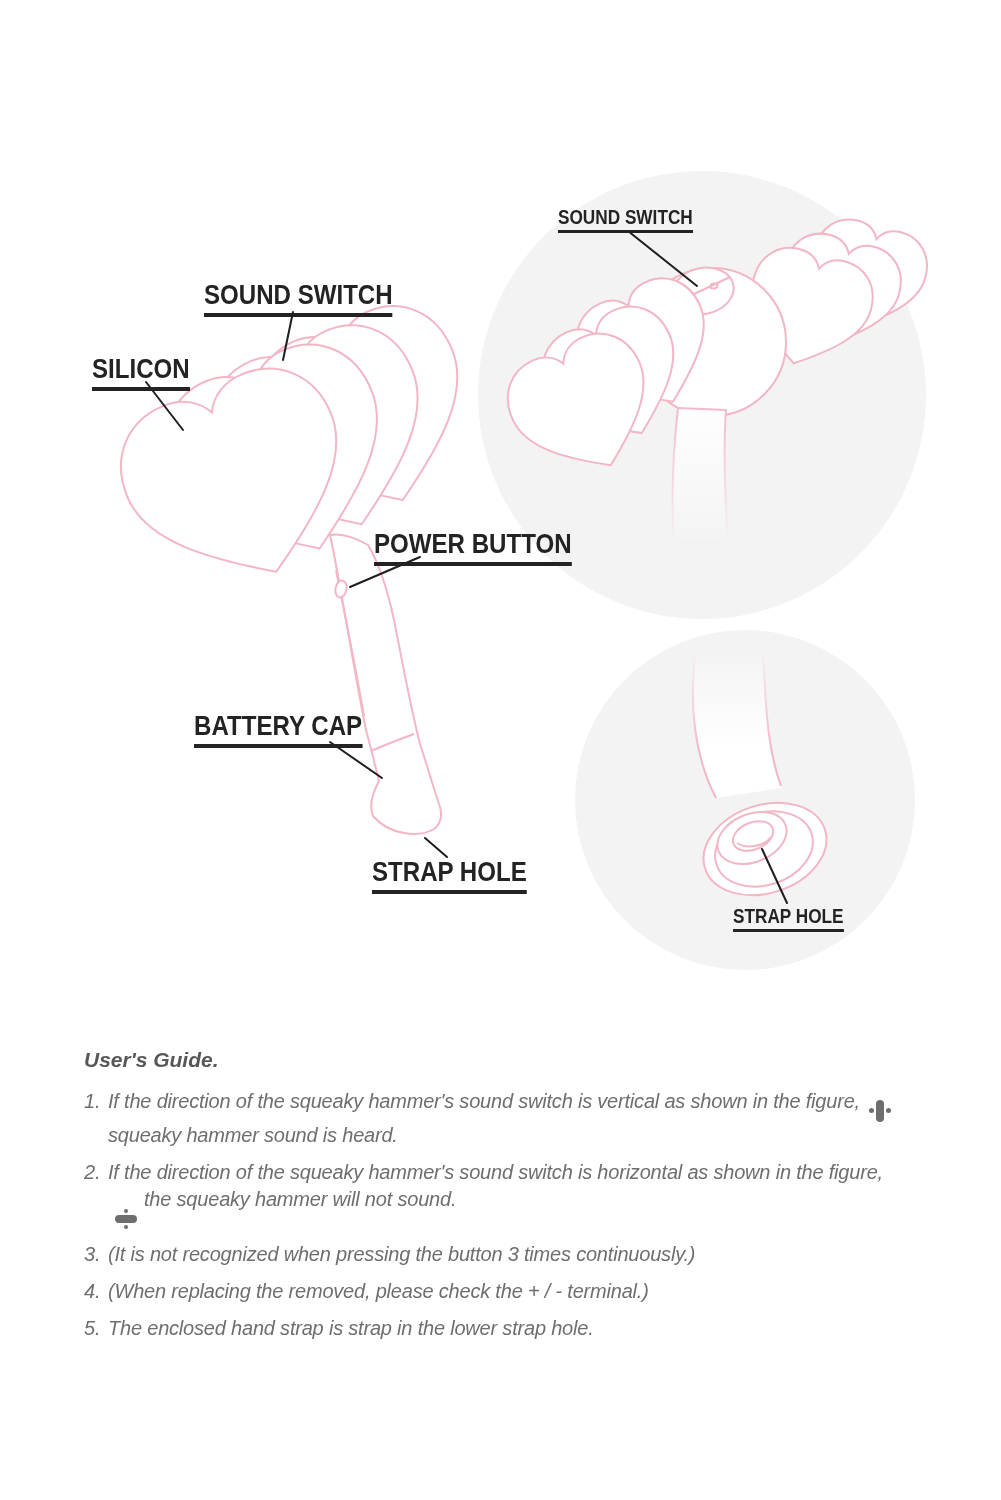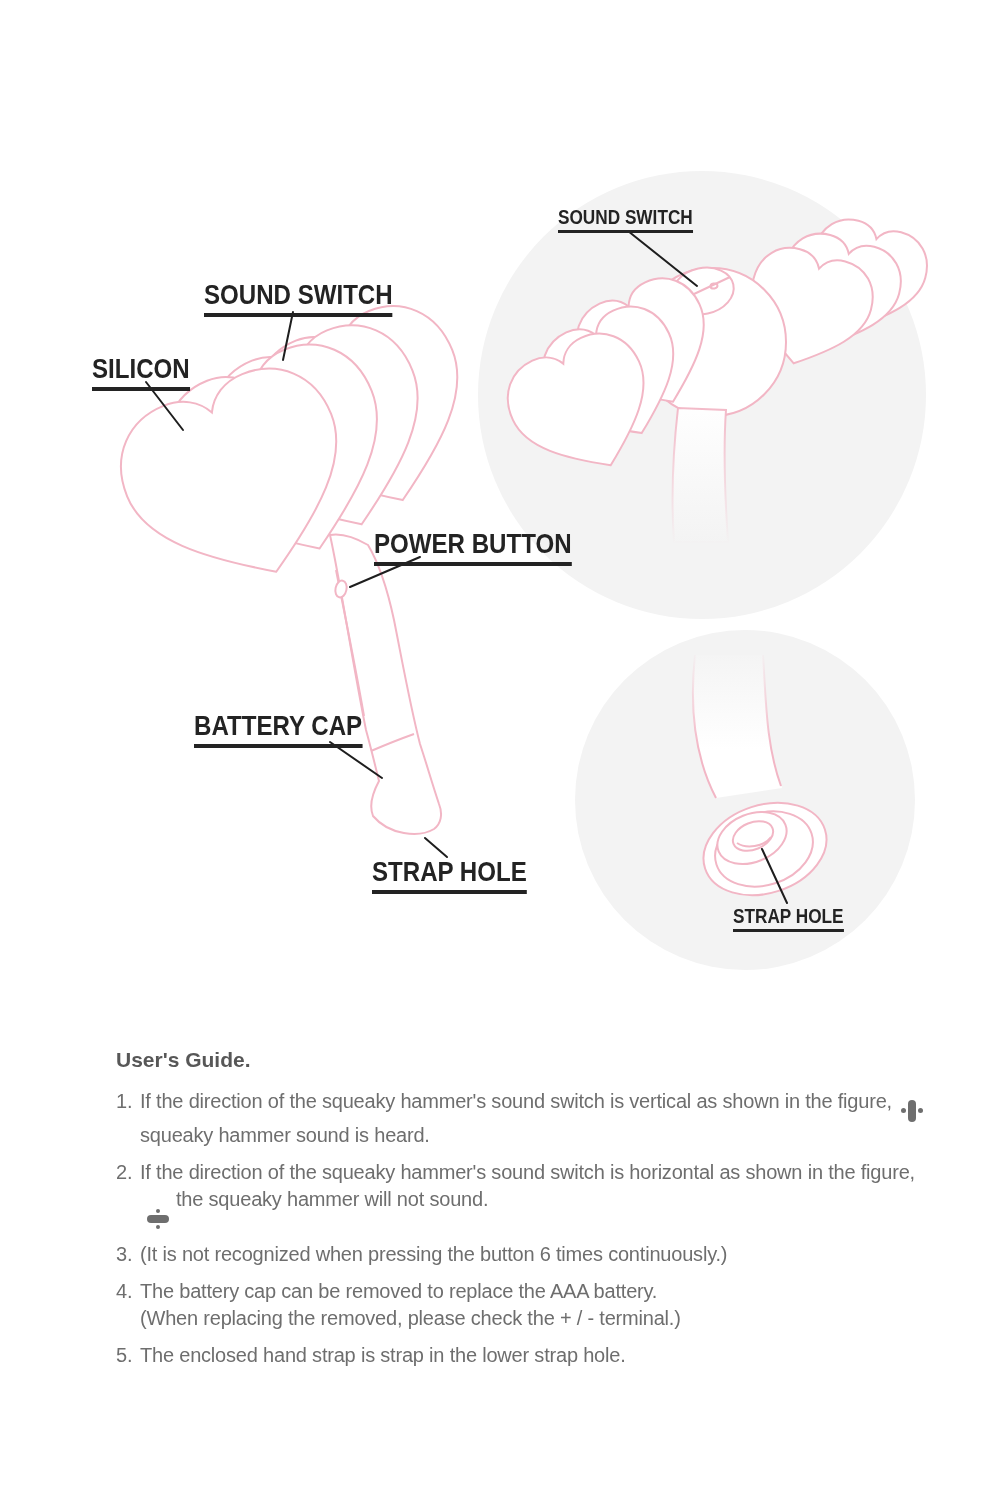--- a/index.html
+++ b/index.html
@@ -9,21 +9,21 @@
   }
   #art{position:absolute;left:0;top:0;}
   
   .lbl{
     position:absolute;font-weight:bold;color:#232323;white-space:nowrap;
     line-height:1;transform:scaleX(.86);transform-origin:0 0;letter-spacing:0;
   }
   .lbl-main{font-size:28px;border-bottom:4px solid #232323;padding-bottom:4px;}
   .lbl-sm{font-size:20px;border-bottom:3px solid #232323;padding-bottom:3px;}
   
-  .guide{position:absolute;left:116px;top:1048px;width:834px;}
+  .guide{position:absolute;left:84px;top:1048px;width:834px;font-style:italic;}
   .guide-title{font-size:21px;font-weight:bold;color:#575757;margin-bottom:16px;}
   .guide-item{display:flex;margin-bottom:10px;color:#6e6e6e;font-size:20px;line-height:27px;letter-spacing:-0.2px;}
   .guide-item .num{flex:0 0 24px;}
   .guide-item .body{flex:1;}
   
   .sw-icon{display:inline-flex;align-items:center;margin:0 7px;}
   .sw-v{flex-direction:row;vertical-align:-5px;}
   .sw-h{flex-direction:column;vertical-align:-7px;}
   .sw-dot{width:5px;height:5px;border-radius:50%;background:#6e6e6e;margin:2px;}
   .sw-h .sw-dot{width:4px;height:4px;}
@@ -148,27 +148,26 @@
             <div>If the direction of the squeaky hammer's sound switch is horizontal as shown in the figure,<span class="sw-icon sw-h">
                 <span class="sw-dot"></span>
                 <span class="sw-bar"></span>
                 <span class="sw-dot"></span>
               </span>the squeaky hammer will not sound.</div>
           </div>
         </div>
         <div class="guide-item">
           <span class="num">3.</span>
           <div class="body">
-            <div>(It is not recognized when pressing the button 6 times continuously.)</div>
+            <div>(It is not recognized when pressing the button 3 times continuously.)</div>
           </div>
         </div>
         <div class="guide-item">
           <span class="num">4.</span>
           <div class="body">
-            <div>The battery cap can be removed to replace the AAA battery.</div>
             <div>(When replacing the removed, please check the + / - terminal.)</div>
           </div>
         </div>
         <div class="guide-item">
           <span class="num">5.</span>
           <div class="body">
             <div>The enclosed hand strap is strap in the lower strap hole.</div>
           </div>
         </div>
       </div>

